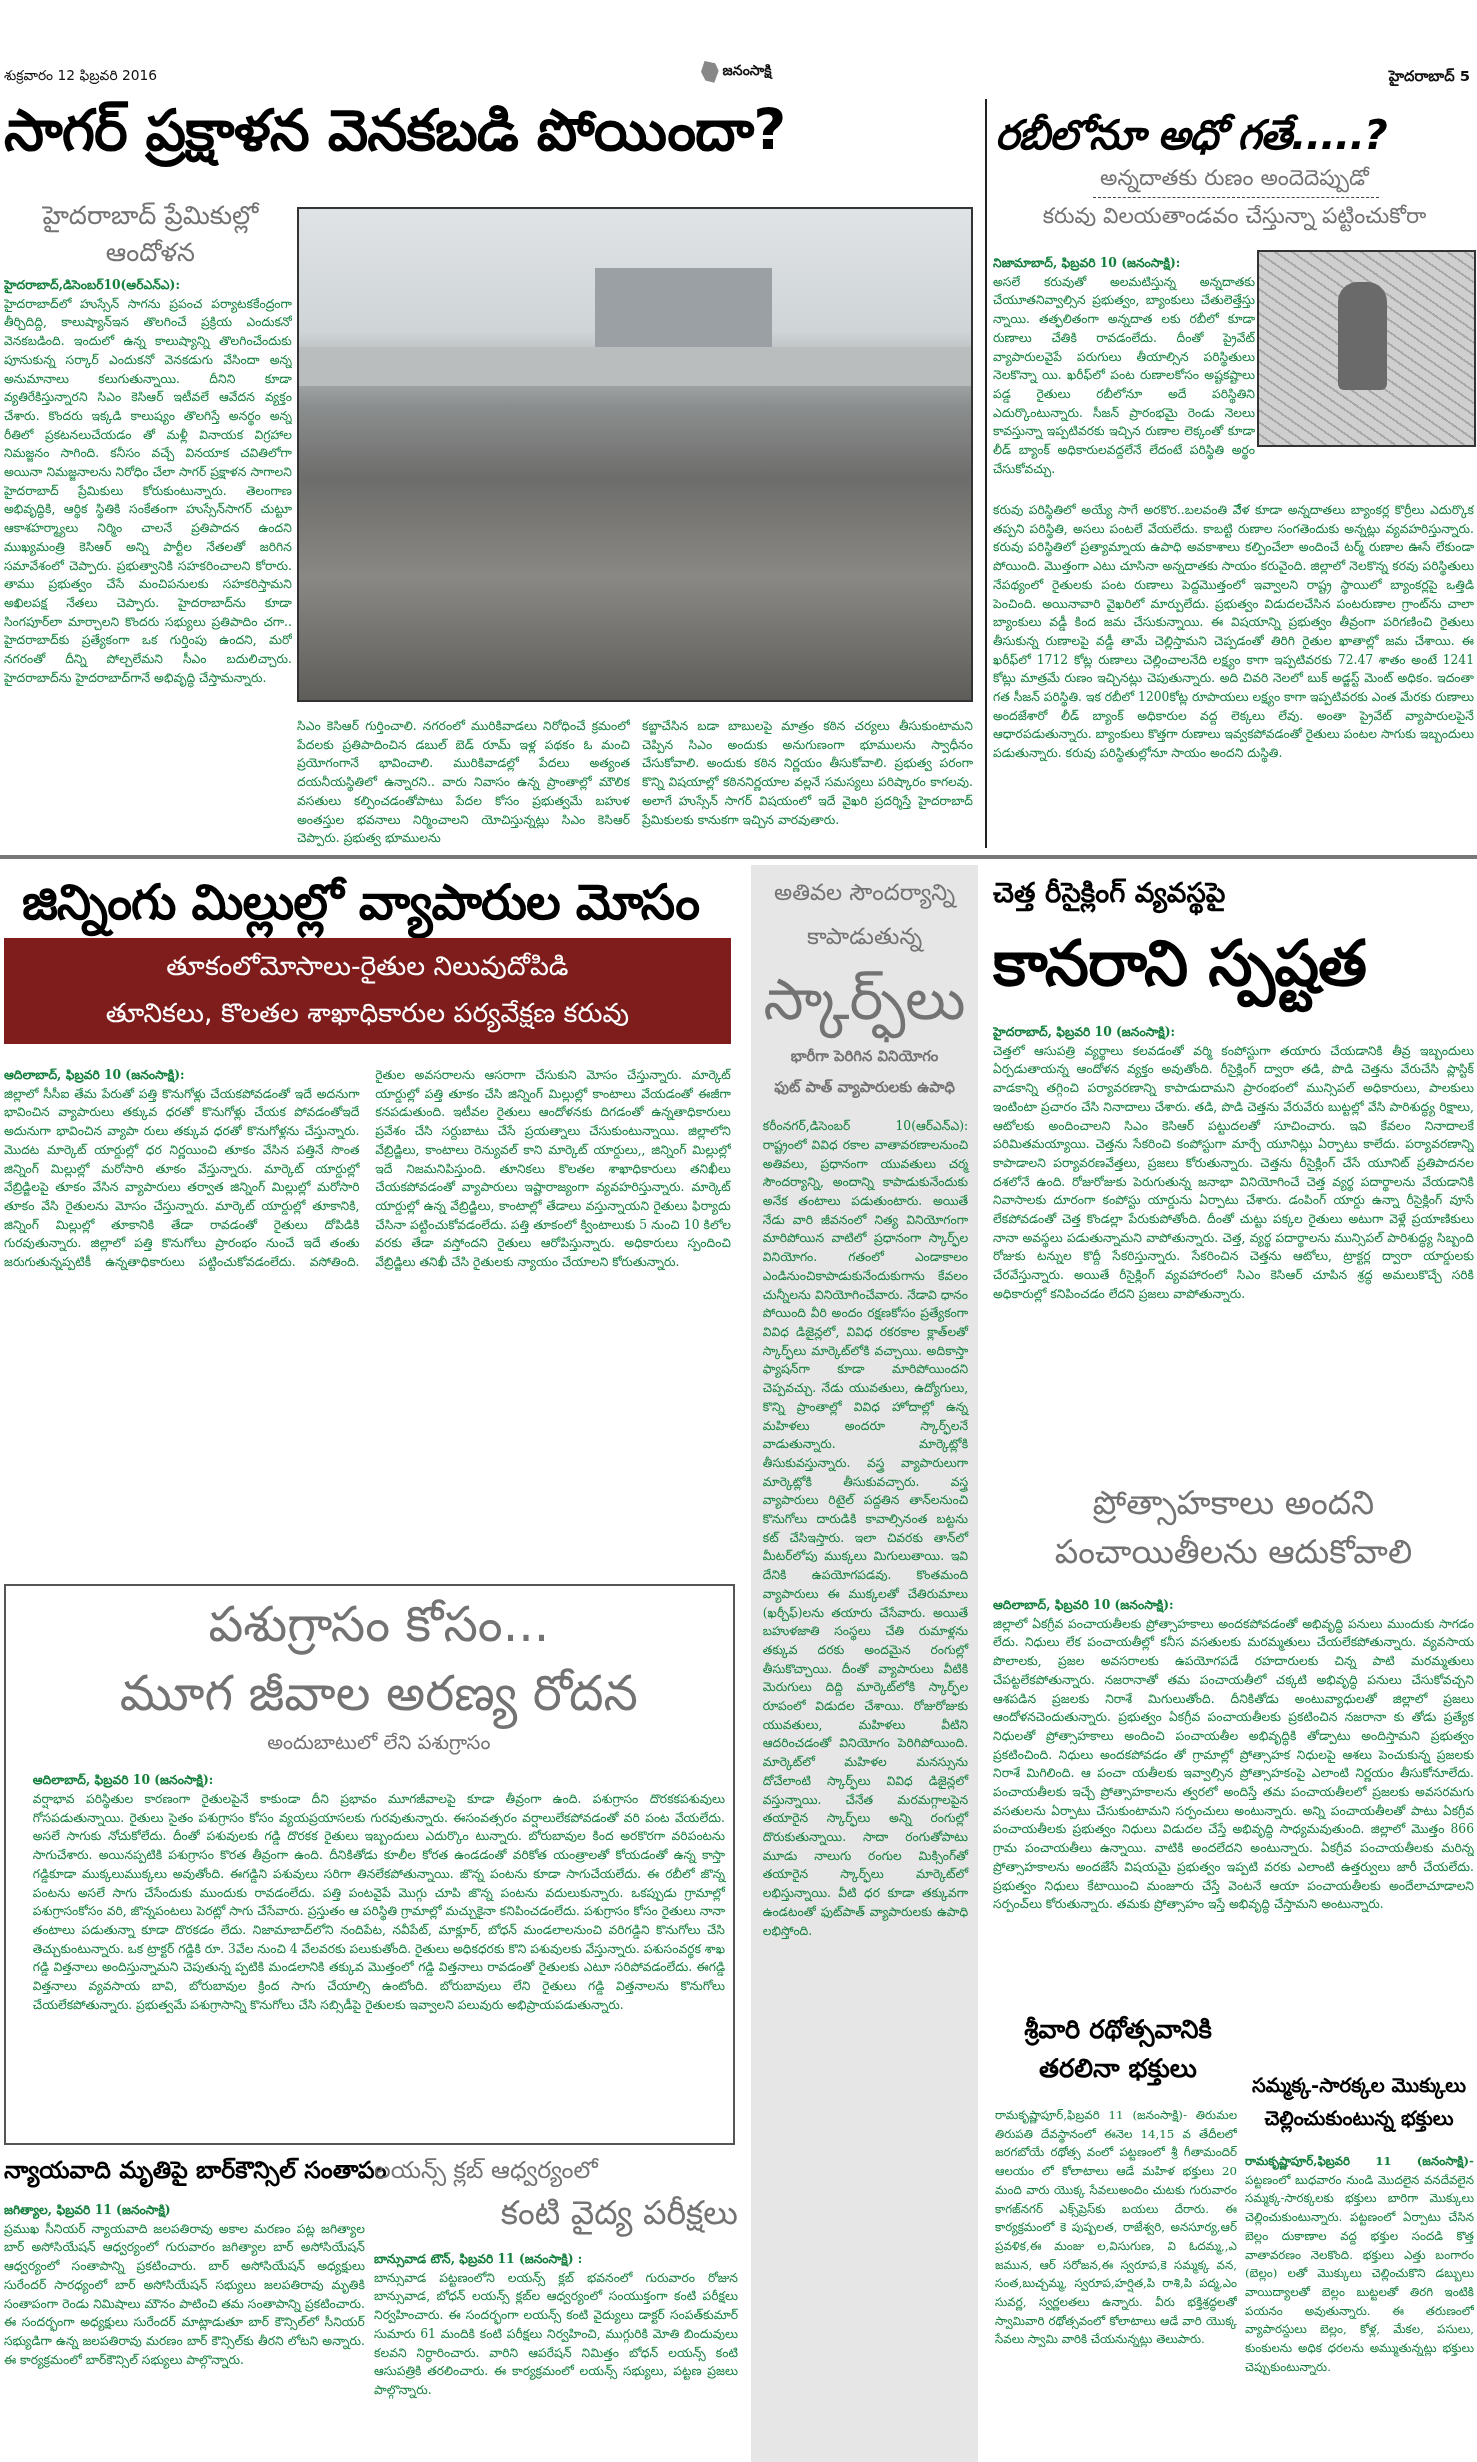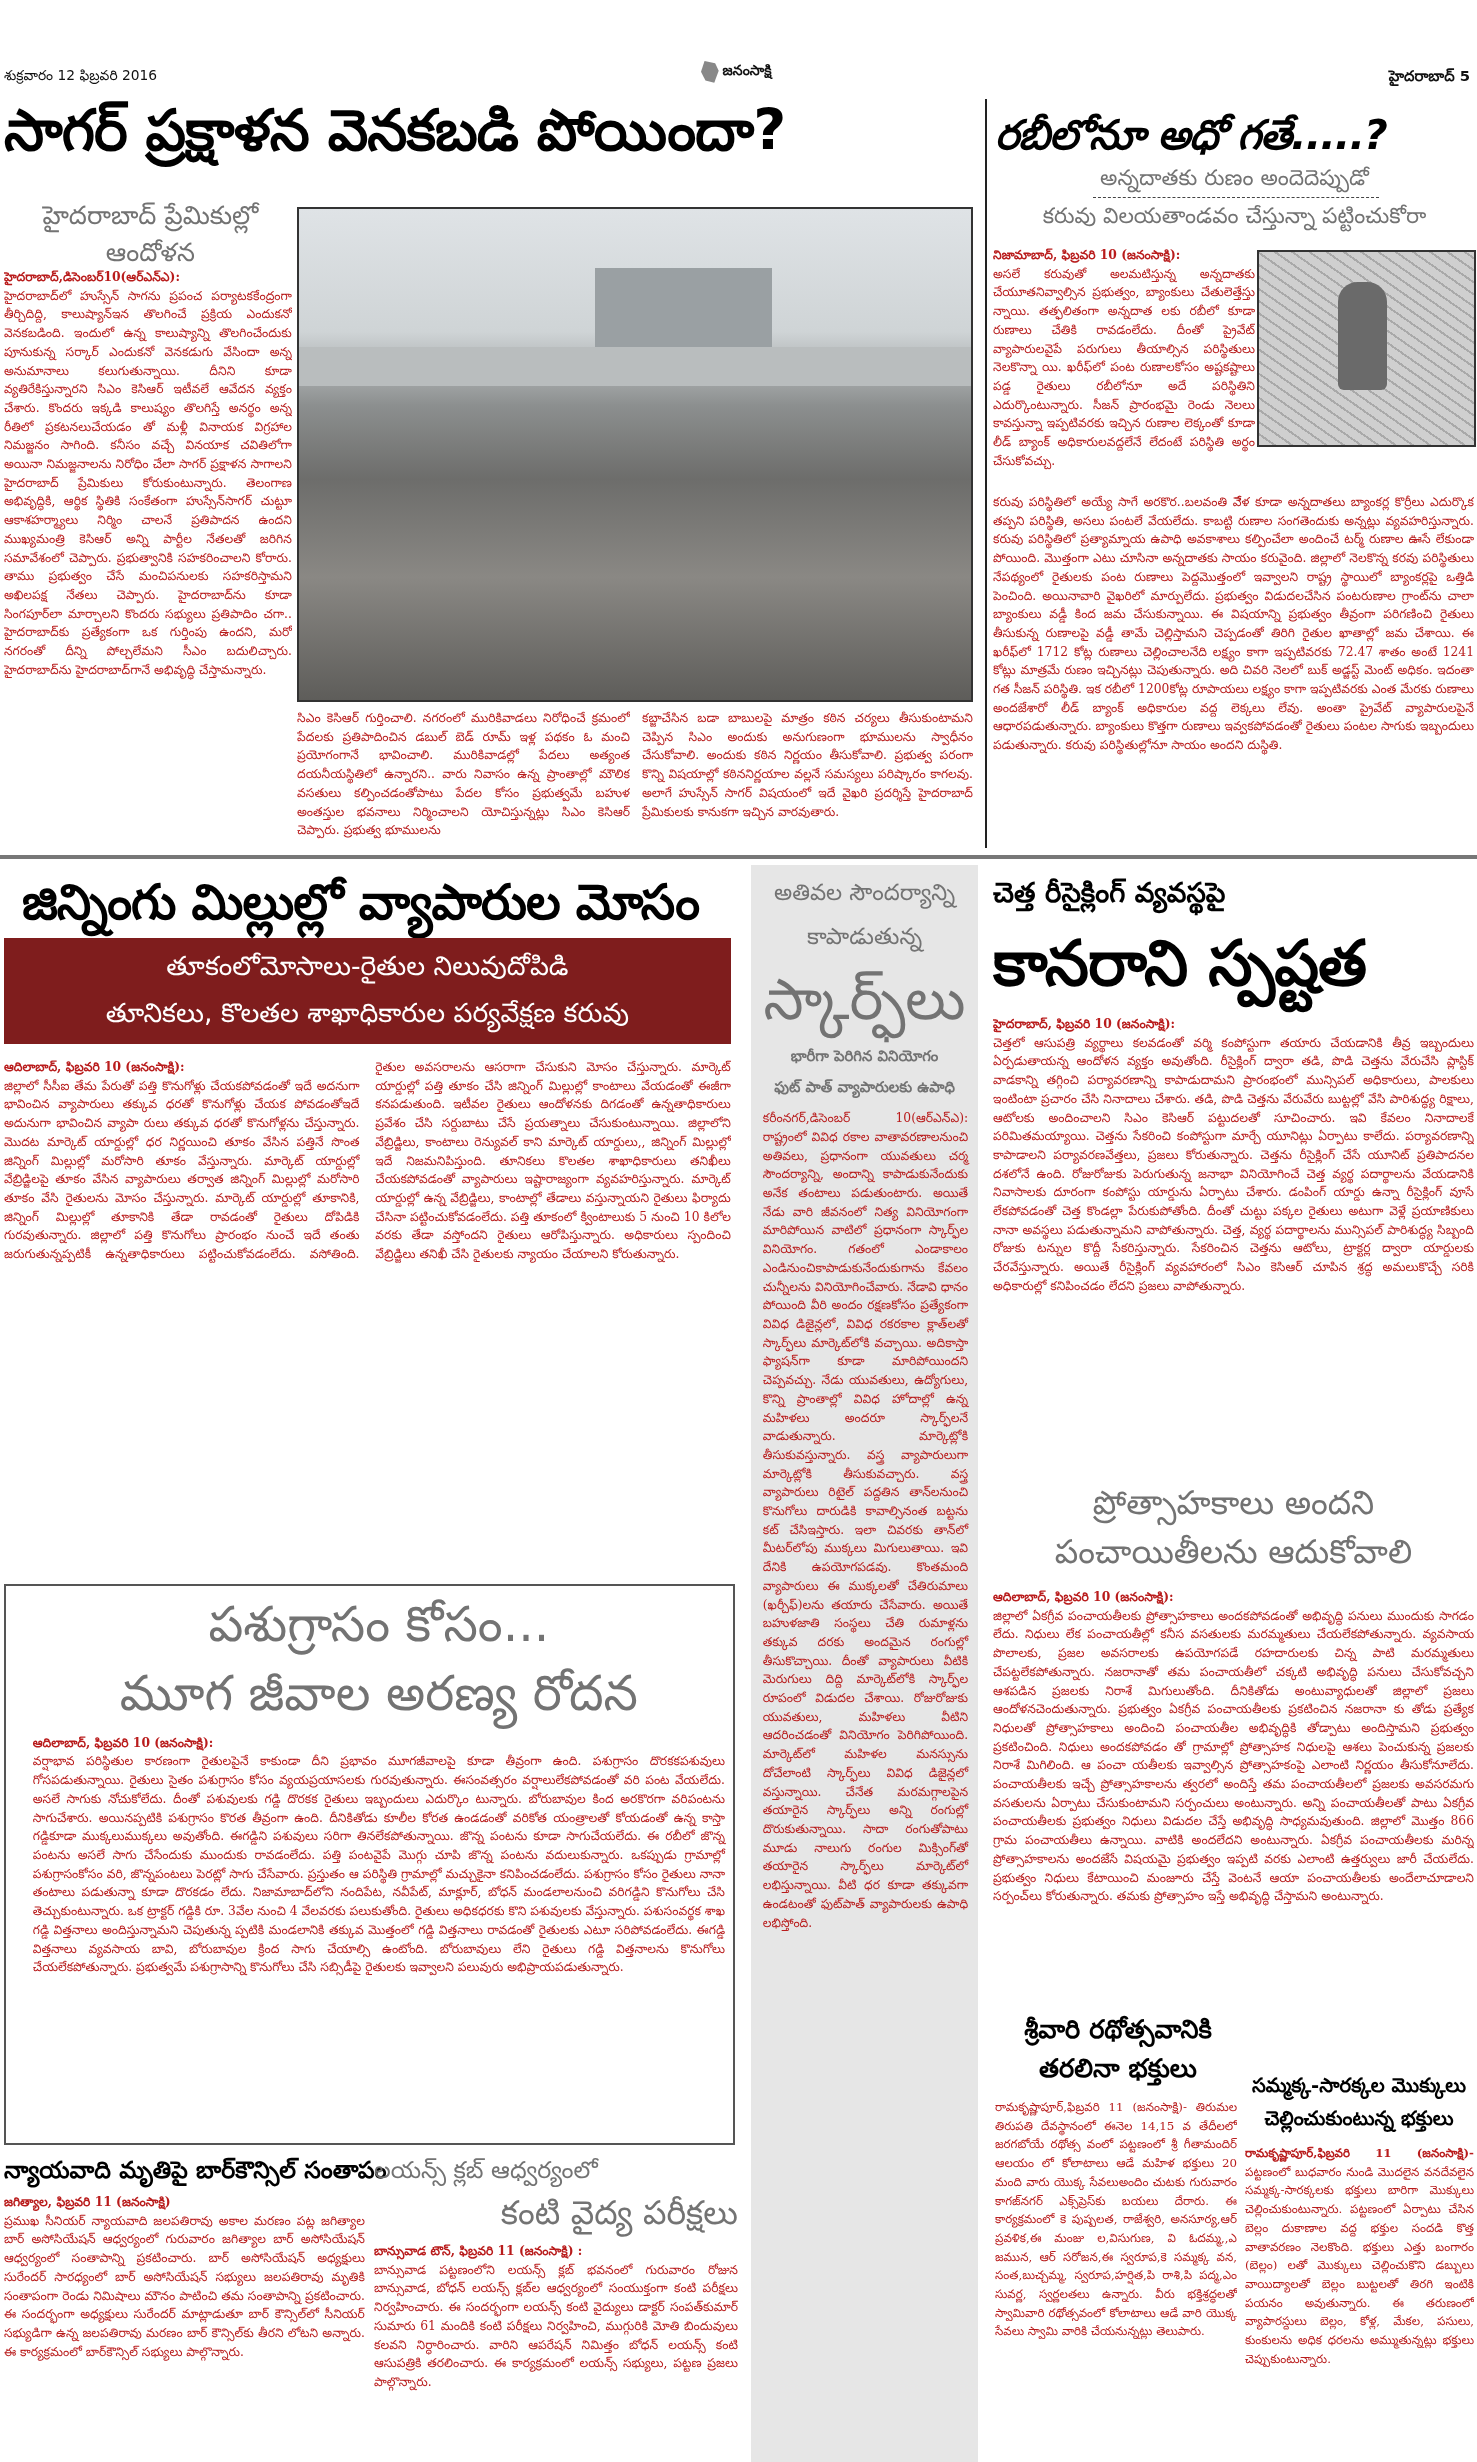--- a/index.html
+++ b/index.html
@@ -1,19 +1,19 @@
 <!DOCTYPE html>
 <html><head>
 <meta charset="utf-8">
 <style>
   * { box-sizing: border-box; margin: 0; padding: 0; }
   html, body { width: 1478px; height: 2463px; background: #fff; overflow: hidden; }
   body { position: relative; font-family: "DejaVu Sans", sans-serif; color: #111; }
   .abs { position: absolute; }
-  .body-text { font-family: "DejaVu Serif", serif; font-size: 12.3px; line-height: 18.7px; text-align: justify; color: #b91c1c; overflow: hidden; }
+  .body-text { font-family: "DejaVu Serif", serif; font-size: 12.3px; line-height: 18.7px; text-align: justify; color: #15803d; overflow: hidden; margin-top: 8px; }
   .dateline { font-weight: bold; display: block; }
   .rule-h { position: absolute; background: #777; height: 3.9px; }
   .rule-v { position: absolute; background: #222; width: 2px; }
   .banner { font-family: "DejaVu Sans", sans-serif; font-weight: 900; color: #000; letter-spacing: -1px; white-space: nowrap; }
   .sub { font-family: "DejaVu Sans", sans-serif; color: #737373; text-align: center; white-space: nowrap; }
   .photo { position: absolute; border: 2px solid #333; overflow: hidden; }
   .cols2 { column-count: 2; column-gap: 15.8px; }
   .boxed { border: 2px solid #555; }
   .grey-box { background: #e6e6e6; }
   .black-box { background: #7f1d1d; color: #fff; }
@@ -93,20 +93,21 @@
 <div class="abs sub" style="left:993px;top:1478px;width:481px;font-size:33px;line-height:49px;">ప్రోత్సాహకాలు అందని</div>
 <div class="abs sub" style="left:993px;top:1527px;width:481px;font-size:33px;line-height:49px;">పంచాయితీలను ఆదుకోవాలి</div>
 <div class="abs body-text" style="left:993px;top:1588px;width:481px;height:433px;">
   <span class="dateline">ఆదిలాబాద్, ఫిబ్రవరి 10 (జనంసాక్షి):</span>
   <span>జిల్లాలో ఏకగ్రీవ పంచాయతీలకు ప్రోత్సాహకాలు అందకపోవడంతో అభివృద్ధి పనులు ముందుకు సాగడం లేదు. నిధులు లేక పంచాయతీల్లో కనీస వసతులకు మరమ్మతులు చేయలేకపోతున్నారు. వ్యవసాయ పొలాలకు, ప్రజల అవసరాలకు ఉపయోగపడే రహదారులకు చిన్న పాటి మరమ్మతులు చేపట్టలేకపోతున్నారు. నజరానాతో తమ పంచాయతీలో చక్కటి అభివృద్ధి పనులు చేసుకోవచ్చని ఆశపడిన ప్రజలకు నిరాశే మిగులుతోంది. దీనికితోడు అంటువ్యాధులతో జిల్లాలో ప్రజలు ఆందోళనచెందుతున్నారు. ప్రభుత్వం ఏకగ్రీవ పంచాయతీలకు ప్రకటించిన నజరానా కు తోడు ప్రత్యేక నిధులతో ప్రోత్సాహకాలు అందించి పంచాయతీల అభివృద్ధికి తోడ్పాటు అందిస్తామని ప్రభుత్వం ప్రకటించింది. నిధులు అందకపోవడం తో గ్రామాల్లో ప్రోత్సాహక నిధులపై ఆశలు పెంచుకున్న ప్రజలకు నిరాశే మిగిలింది. ఆ పంచా యతీలకు ఇవ్వాల్సిన ప్రోత్సాహకంపై ఎలాంటి నిర్ణయం తీసుకోనూలేదు. పంచాయతీలకు ఇచ్చే ప్రోత్సాహకాలను త్వరలో అందిస్తే తమ పంచాయతీలలో ప్రజలకు అవసరమగు వసతులను ఏర్పాటు చేసుకుంటామని సర్పంచులు అంటున్నారు. అన్ని పంచాయతీలతో పాటు ఏకగ్రీవ పంచాయతీలకు ప్రభుత్వం నిధులు విడుదల చేస్తే అభివృద్ధి సాధ్యమవుతుంది. జిల్లాలో మొత్తం 866 గ్రామ పంచాయతీలు ఉన్నాయి. వాటికి అందలేదని అంటున్నారు. ఏకగ్రీవ పంచాయతీలకు మరిన్న ప్రోత్సాహకాలను అందజేసే విషయమై ప్రభుత్వం ఇప్పటి వరకు ఎలాంటి ఉత్తర్వులు జారీ చేయలేదు. ప్రభుత్వం నిధులు కేటాయించి మంజూరు చేస్తే వెంటనే ఆయా పంచాయతీలకు అందేలాచూడాలని సర్పంచ్‌లు కోరుతున్నారు. తమకు ప్రోత్సాహం ఇస్తే అభివృద్ధి చేస్తామని అంటున్నారు.</span>
 </div>
 
 <div class="abs boxed" style="left:3.9px;top:1584px;width:731px;height:561px;padding-left:19px;">
   <div class="sub" style="font-size:49px;line-height:69px;margin-top:3.9px;">పశుగ్రాసం కోసం...</div>
   <div class="sub" style="font-size:49px;line-height:69px;">మూగ జీవాల అరణ్య రోదన</div>
+  <div class="sub" style="font-size:19.7px;line-height:29.6px;">అందుబాటులో లేని పశుగ్రాసం</div>
   <div class="body-text" style="padding:5.9px 7.9px;height:374px;">
     <span class="dateline">ఆదిలాబాద్, ఫిబ్రవరి 10 (జనంసాక్షి):</span>
     <span>వర్షాభావ పరిస్థితుల కారణంగా రైతులపైనే కాకుండా దీని ప్రభావం మూగజీవాలపై కూడా తీవ్రంగా ఉంది. పశుగ్రాసం దొరకకపశువులు గోసపడుతున్నాయి. రైతులు సైతం పశుగ్రాసం కోసం వ్యయప్రయాసలకు గురవుతున్నారు. ఈసంవత్సరం వర్షాలులేకపోవడంతో వరి పంట వేయలేదు. అసలే సాగుకు నోచుకోలేదు. దీంతో పశువులకు గడ్డి దొరకక రైతులు ఇబ్బందులు ఎదుర్కొం టున్నారు. బోరుబావుల కింద అరకొరగా వరిపంటను సాగుచేశారు. అయినప్పటికి పశుగ్రాసం కొరత తీవ్రంగా ఉంది. దీనికితోడు కూలీల కోరత ఉండడంతో వరికోత యంత్రాలతో కోయడంతో ఉన్న కాస్తా గడ్డికూడా ముక్కలుముక్కలు అవుతోంది. ఈగడ్డిని పశువులు సరిగా తినలేకపోతున్నాయి. జొన్న పంటను కూడా సాగుచేయలేదు. ఈ రబీలో జొన్న పంటను అసలే సాగు చేసేందుకు ముందుకు రావడంలేదు. పత్తి పంటవైపే మొగ్గు చూపి జొన్న పంటను వదులుకున్నారు. ఒకప్పుడు గ్రామాల్లో పశుగ్రాసంకోసం వరి, జొన్నపంటలు పెరట్లో సాగు చేసేవారు. ప్రస్తుతం ఆ పరిస్థితి గ్రామాల్లో మచ్చుకైనా కనిపించడంలేదు. పశుగ్రాసం కోసం రైతులు నానా తంటాలు పడుతున్నా కూడా దొరకడం లేదు. నిజామాబాద్‌లోని నందిపేట, నవీపేట్, మాక్లూర్, బోధన్ మండలాలనుంచి వరిగడ్డిని కొనుగోలు చేసి తెచ్చుకుంటున్నారు. ఒక ట్రాక్టర్ గడ్డికి రూ. 3వేల నుంచి 4 వేలవరకు పలుకుతోంది. రైతులు అధికధరకు కొని పశువులకు వేస్తున్నారు. పశుసంవర్థక శాఖ గడ్డి విత్తనాలు అందిస్తున్నామని చెపుతున్న ప్పటికి మండలానికి తక్కువ మొత్తంలో గడ్డి విత్తనాలు రావడంతో రైతులకు ఎటూ సరిపోవడంలేదు. ఈగడ్డి విత్తనాలు వ్యవసాయ బావి, బోరుబావుల క్రింద సాగు చేయాల్సి ఉంటోంది. బోరుబావులు లేని రైతులు గడ్డి విత్తనాలను కొనుగోలు చేయలేకపోతున్నారు. ప్రభుత్వమే పశుగ్రాసాన్ని కొనుగోలు చేసి సబ్సిడీపై రైతులకు ఇవ్వాలని పలువురు అభిప్రాయపడుతున్నారు.</span>
   </div>
 </div>
 
 <div class="abs banner" style="left:3.9px;top:2151px;font-size:23.6px;line-height:39px;letter-spacing:0;">న్యాయవాది మృతిపై బార్‌కౌన్సిల్ సంతాపం</div>
 <div class="abs body-text" style="left:3.9px;top:2193px;width:361px;height:266px;">
   <span class="dateline">జగిత్యాల, ఫిబ్రవరి 11 (జనంసాక్షి)</span>
   <span>ప్రముఖ సీనియర్ న్యాయవాది జలపతిరావు అకాల మరణం పట్ల జగిత్యాల బార్ అసోసియేషన్ ఆధ్వర్యంలో గురువారం జగిత్యాల బార్ అసోసియేషన్ ఆధ్వర్యంలో సంతాపాన్ని ప్రకటించారు. బార్ అసోసియేషన్ అధ్యక్షులు సురేందర్ సారధ్యంలో బార్ అసోసియేషన్ సభ్యులు జలపతిరావు మృతికి సంతాపంగా రెండు నిమిషాలు మౌనం పాటించి తమ సంతాపాన్ని ప్రకటించారు. ఈ సందర్భంగా అధ్యక్షులు సురేందర్ మాట్లాడుతూ బార్ కౌన్సిల్‌లో సీనియర్ సభ్యుడిగా ఉన్న జలపతిరావు మరణం బార్ కౌన్సిల్‌కు తీరని లోటని అన్నారు. ఈ కార్యక్రమంలో బార్‌కౌన్సిల్ సభ్యులు పాల్గొన్నారు.</span>

